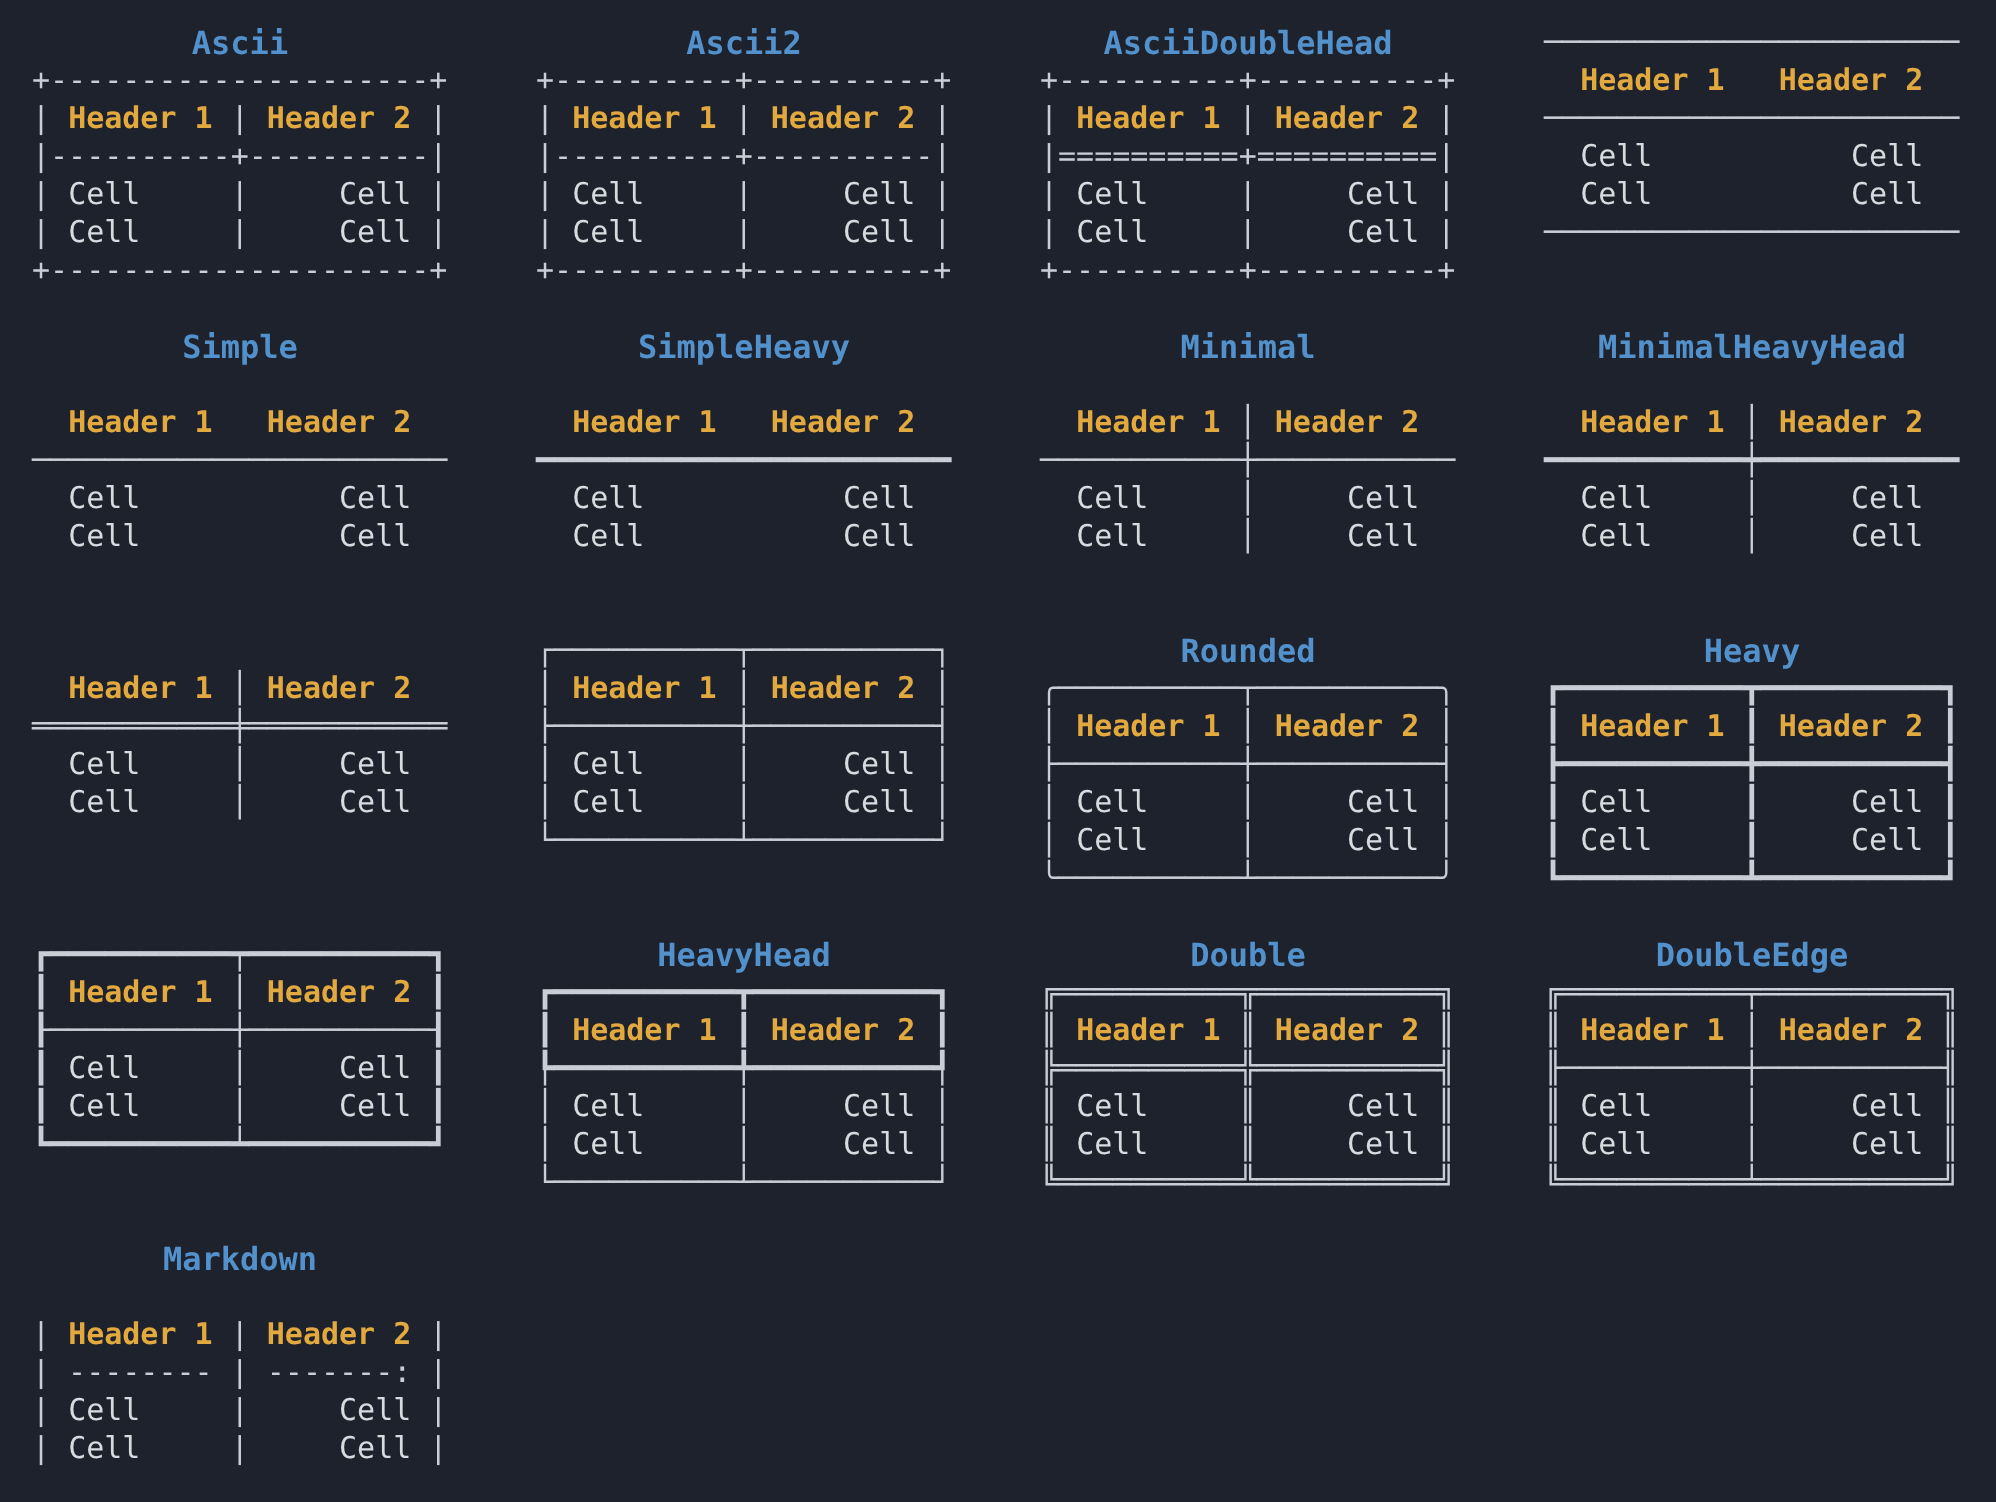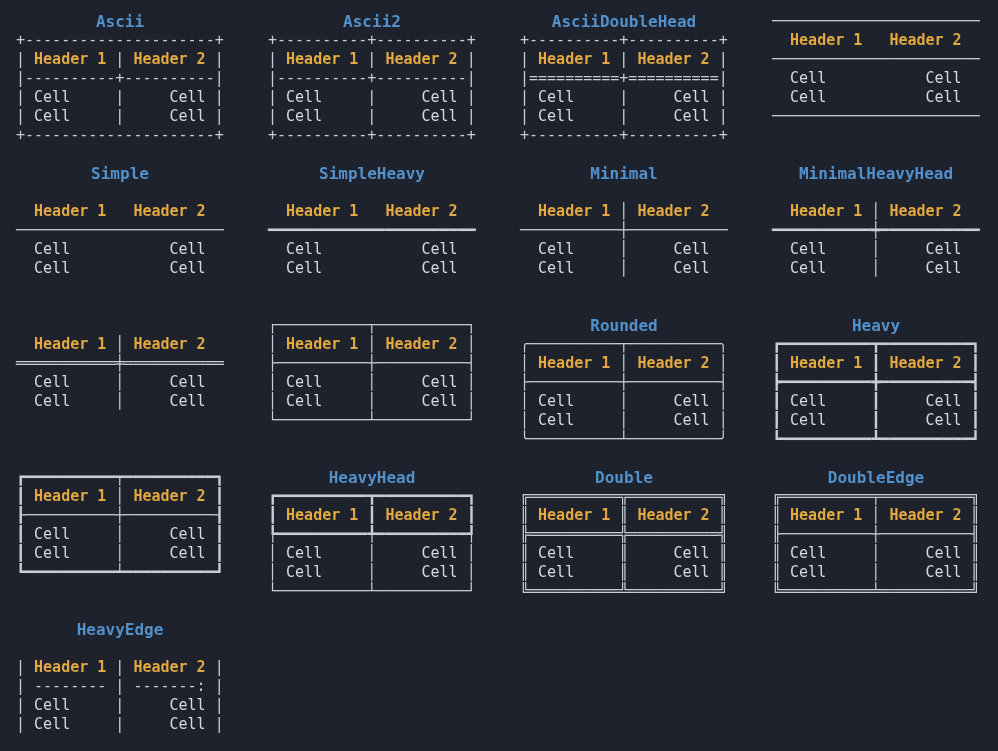--- a/index.html
+++ b/index.html
@@ -183,21 +183,21 @@
       <div class="tbl">
         <div class="title">DoubleEdge</div>
         <div class="line"><span class="b">╔══════════╤══════════╗</span></div>
         <div class="line"><span class="b">║ </span><span class="h">Header 1</span><span class="b"> │ </span><span class="h">Header 2</span><span class="b"> ║</span></div>
         <div class="line"><span class="b">╟──────────┼──────────╢</span></div>
         <div class="line"><span class="b">║ </span><span class="c">Cell</span><span class="b">     │     </span><span class="c">Cell</span><span class="b"> ║</span></div>
         <div class="line"><span class="b">║ </span><span class="c">Cell</span><span class="b">     │     </span><span class="c">Cell</span><span class="b"> ║</span></div>
         <div class="line"><span class="b">╚══════════╧══════════╝</span></div>
       </div>
       <div class="tbl">
-        <div class="title">HeavyEdge</div>
+        <div class="title">Markdown</div>
         <div class="line"></div>
         <div class="line"><span class="b">| </span><span class="h">Header 1</span><span class="b"> | </span><span class="h">Header 2</span><span class="b"> |</span></div>
         <div class="line"><span class="b">| -------- | -------: |</span></div>
         <div class="line"><span class="b">| </span><span class="c">Cell</span><span class="b">     |     </span><span class="c">Cell</span><span class="b"> |</span></div>
         <div class="line"><span class="b">| </span><span class="c">Cell</span><span class="b">     |     </span><span class="c">Cell</span><span class="b"> |</span></div>
         <div class="line"></div>
       </div>
     </div>
 </div>
 

